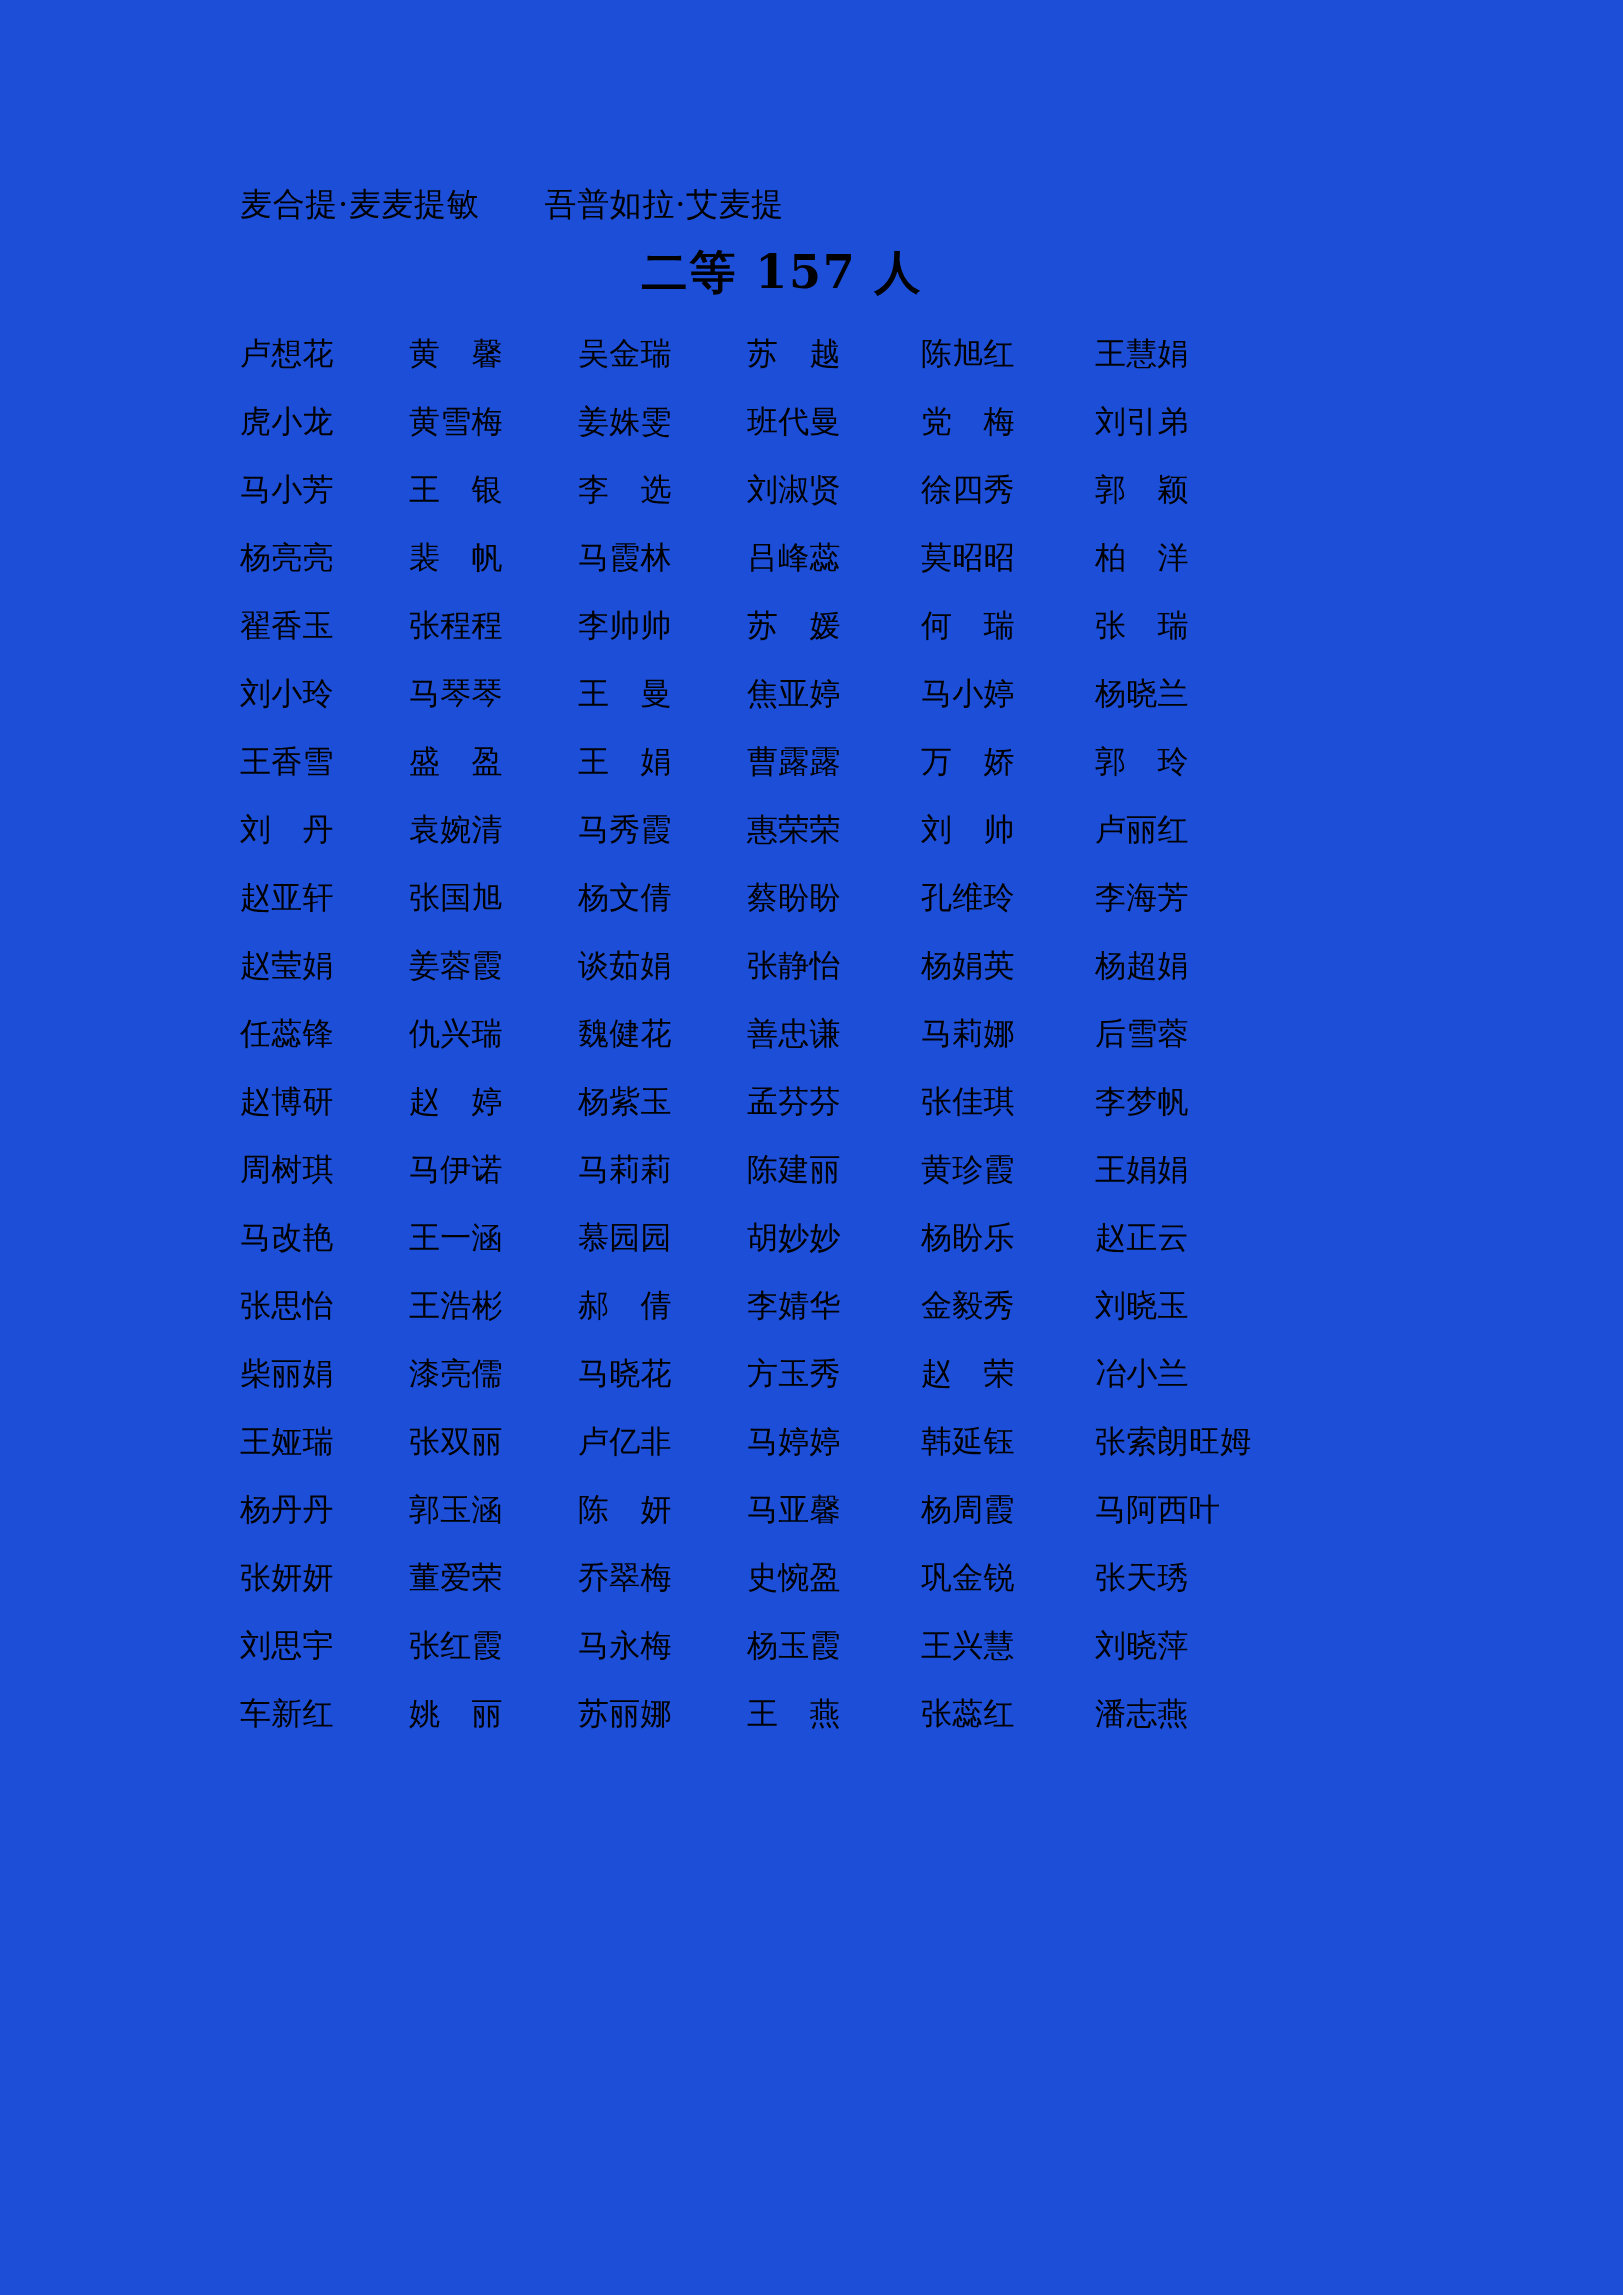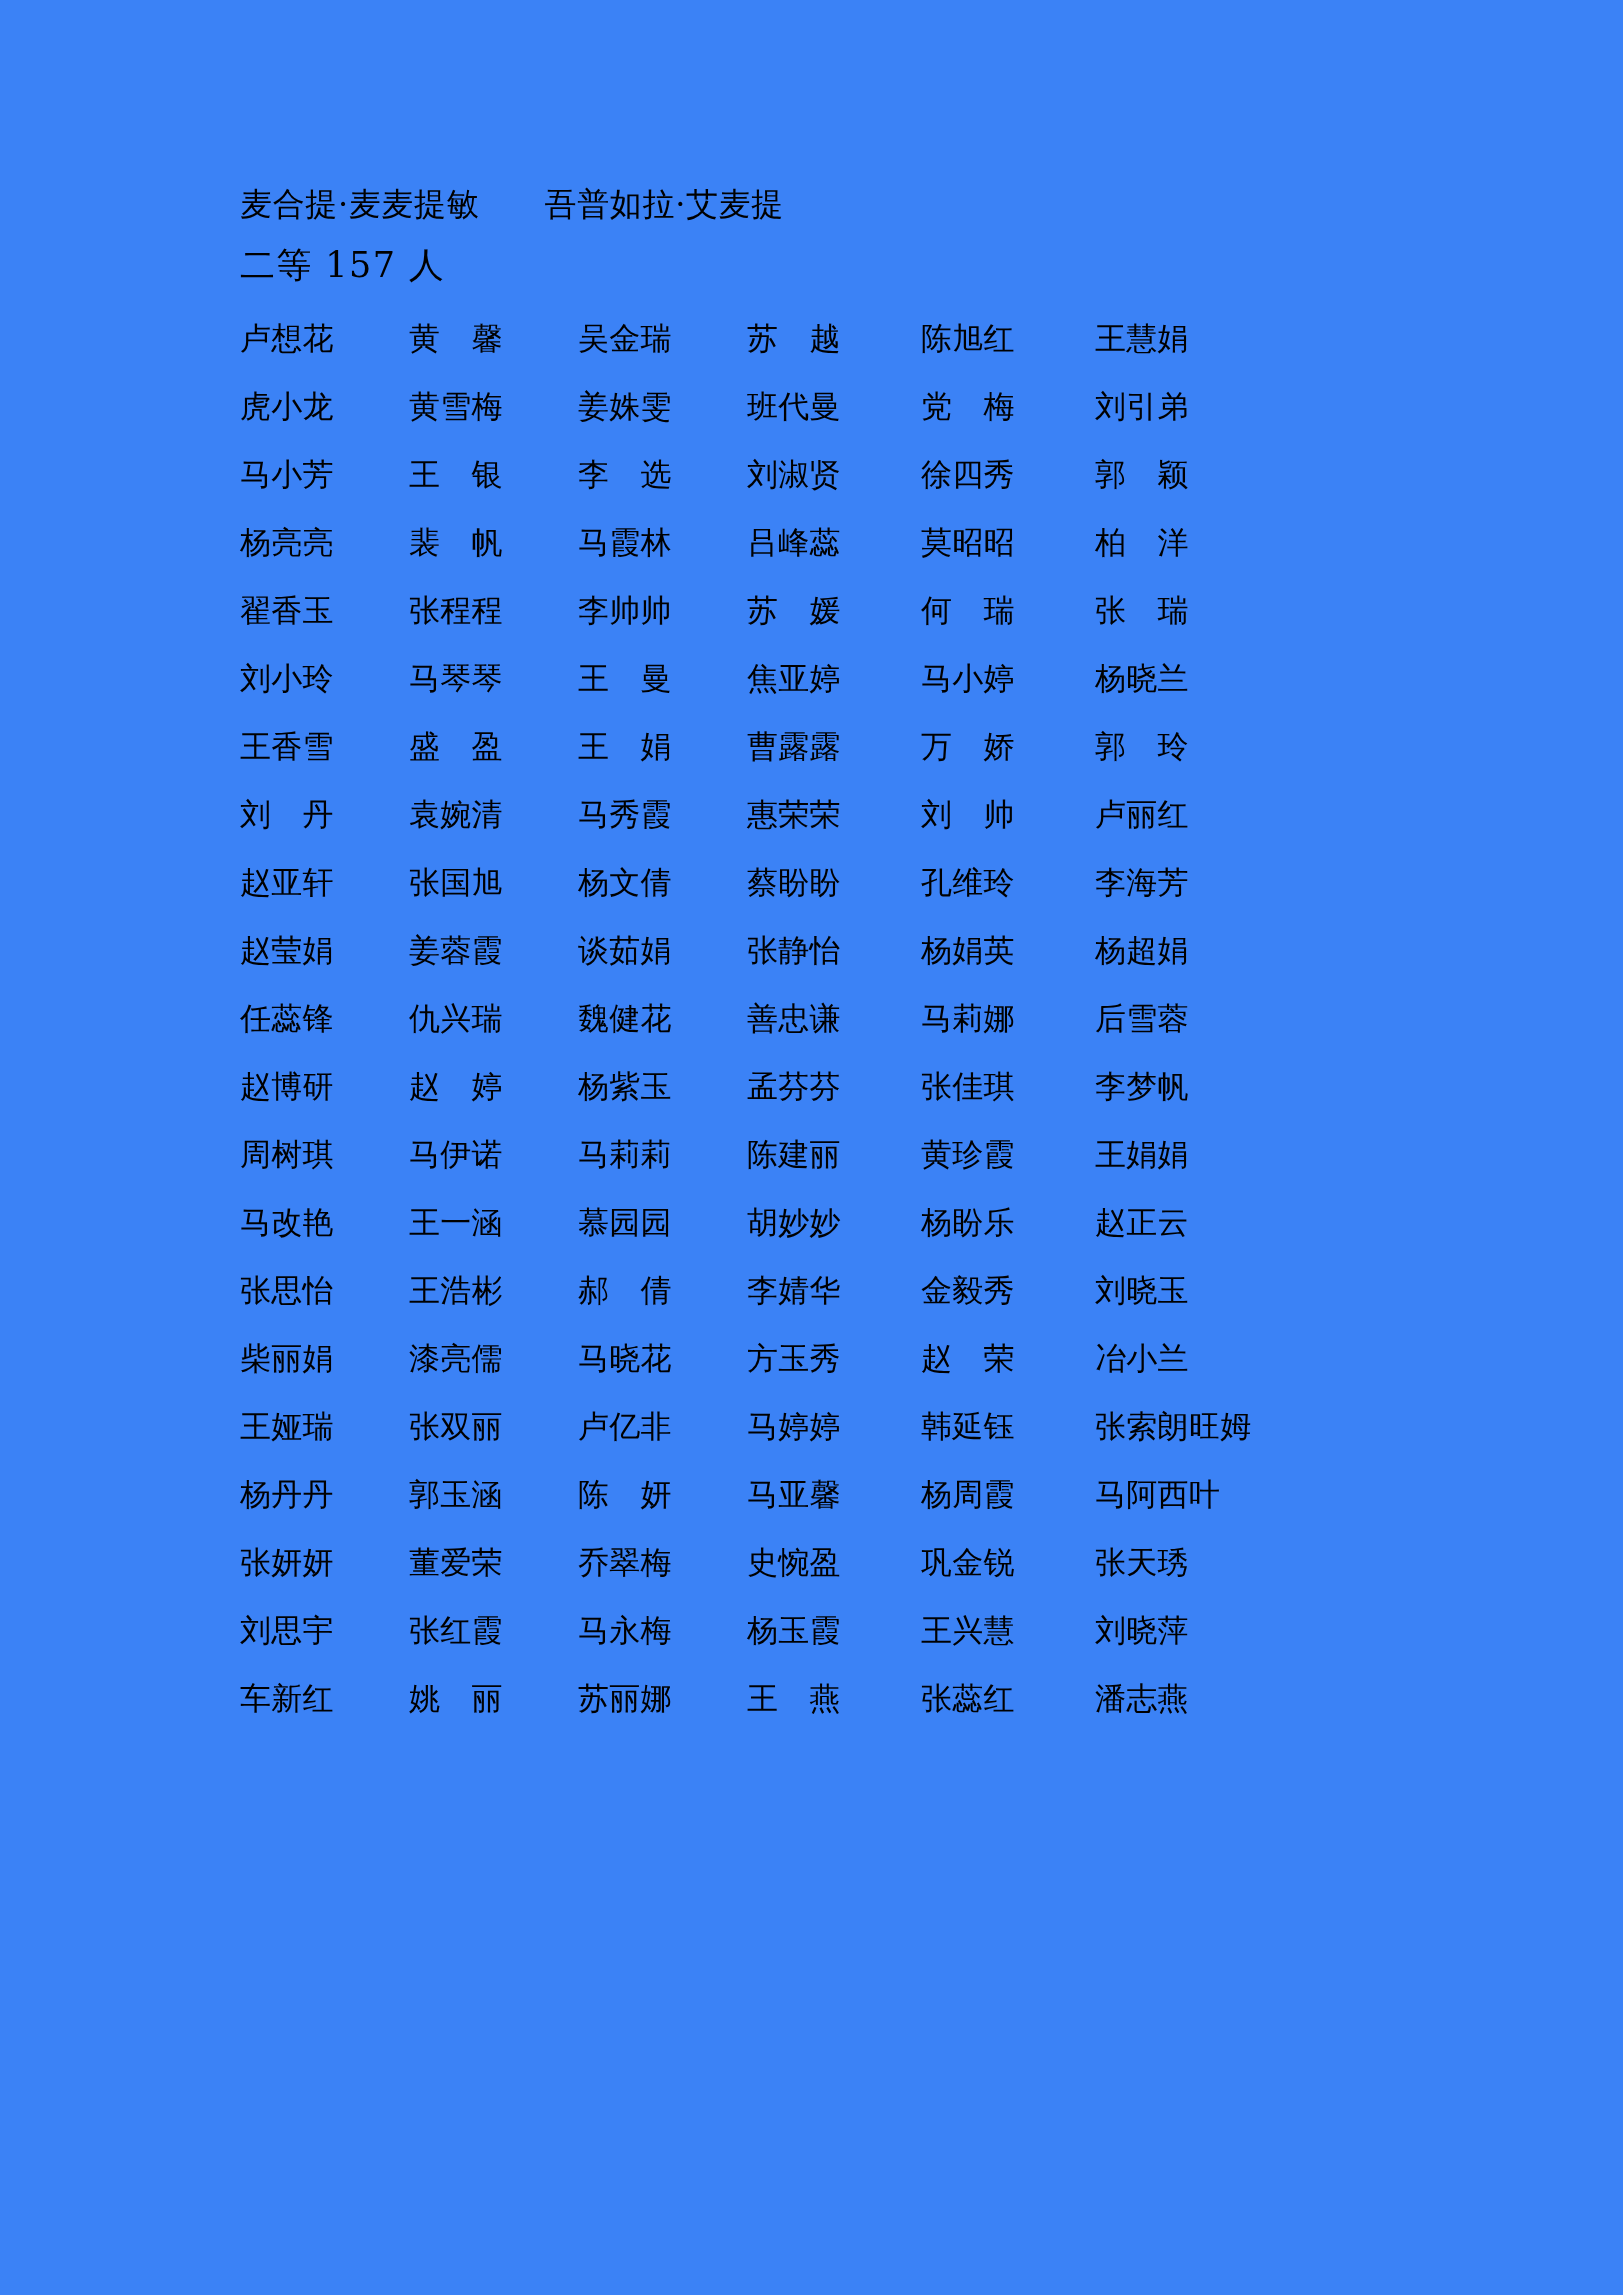--- a/index.html
+++ b/index.html
@@ -14,39 +14,39 @@
     color: #000000;
     position: relative;
     overflow: hidden;
   }
   .page {
     position: absolute;
     top: 0;
     left: 0;
     width: 1623px;
     height: 2295px;
-    background: #3b82f6;
+    background: #1d4ed8;
   }
   .content {
     position: absolute;
     left: 240px;
     top: 184px;
     width: 1145px;
   }
   .top-line {
     font-size: 32px;
     line-height: 1.25;
     white-space: pre;
     letter-spacing: 0.02em;
     margin-bottom: 18.4px;
   }
   .section-title {
-    text-align: left;
-    font-size: 35px;
-    font-weight: normal;
+    text-align: center;
+    font-size: 46px;
+    font-weight: bold;
     letter-spacing: 0.04em;
     margin-bottom: 15.3px;
     margin-right: 61px;
   }
   table.names {
     border-collapse: collapse;
     width: 1074px;
     table-layout: fixed;
   }
   table.names td {

